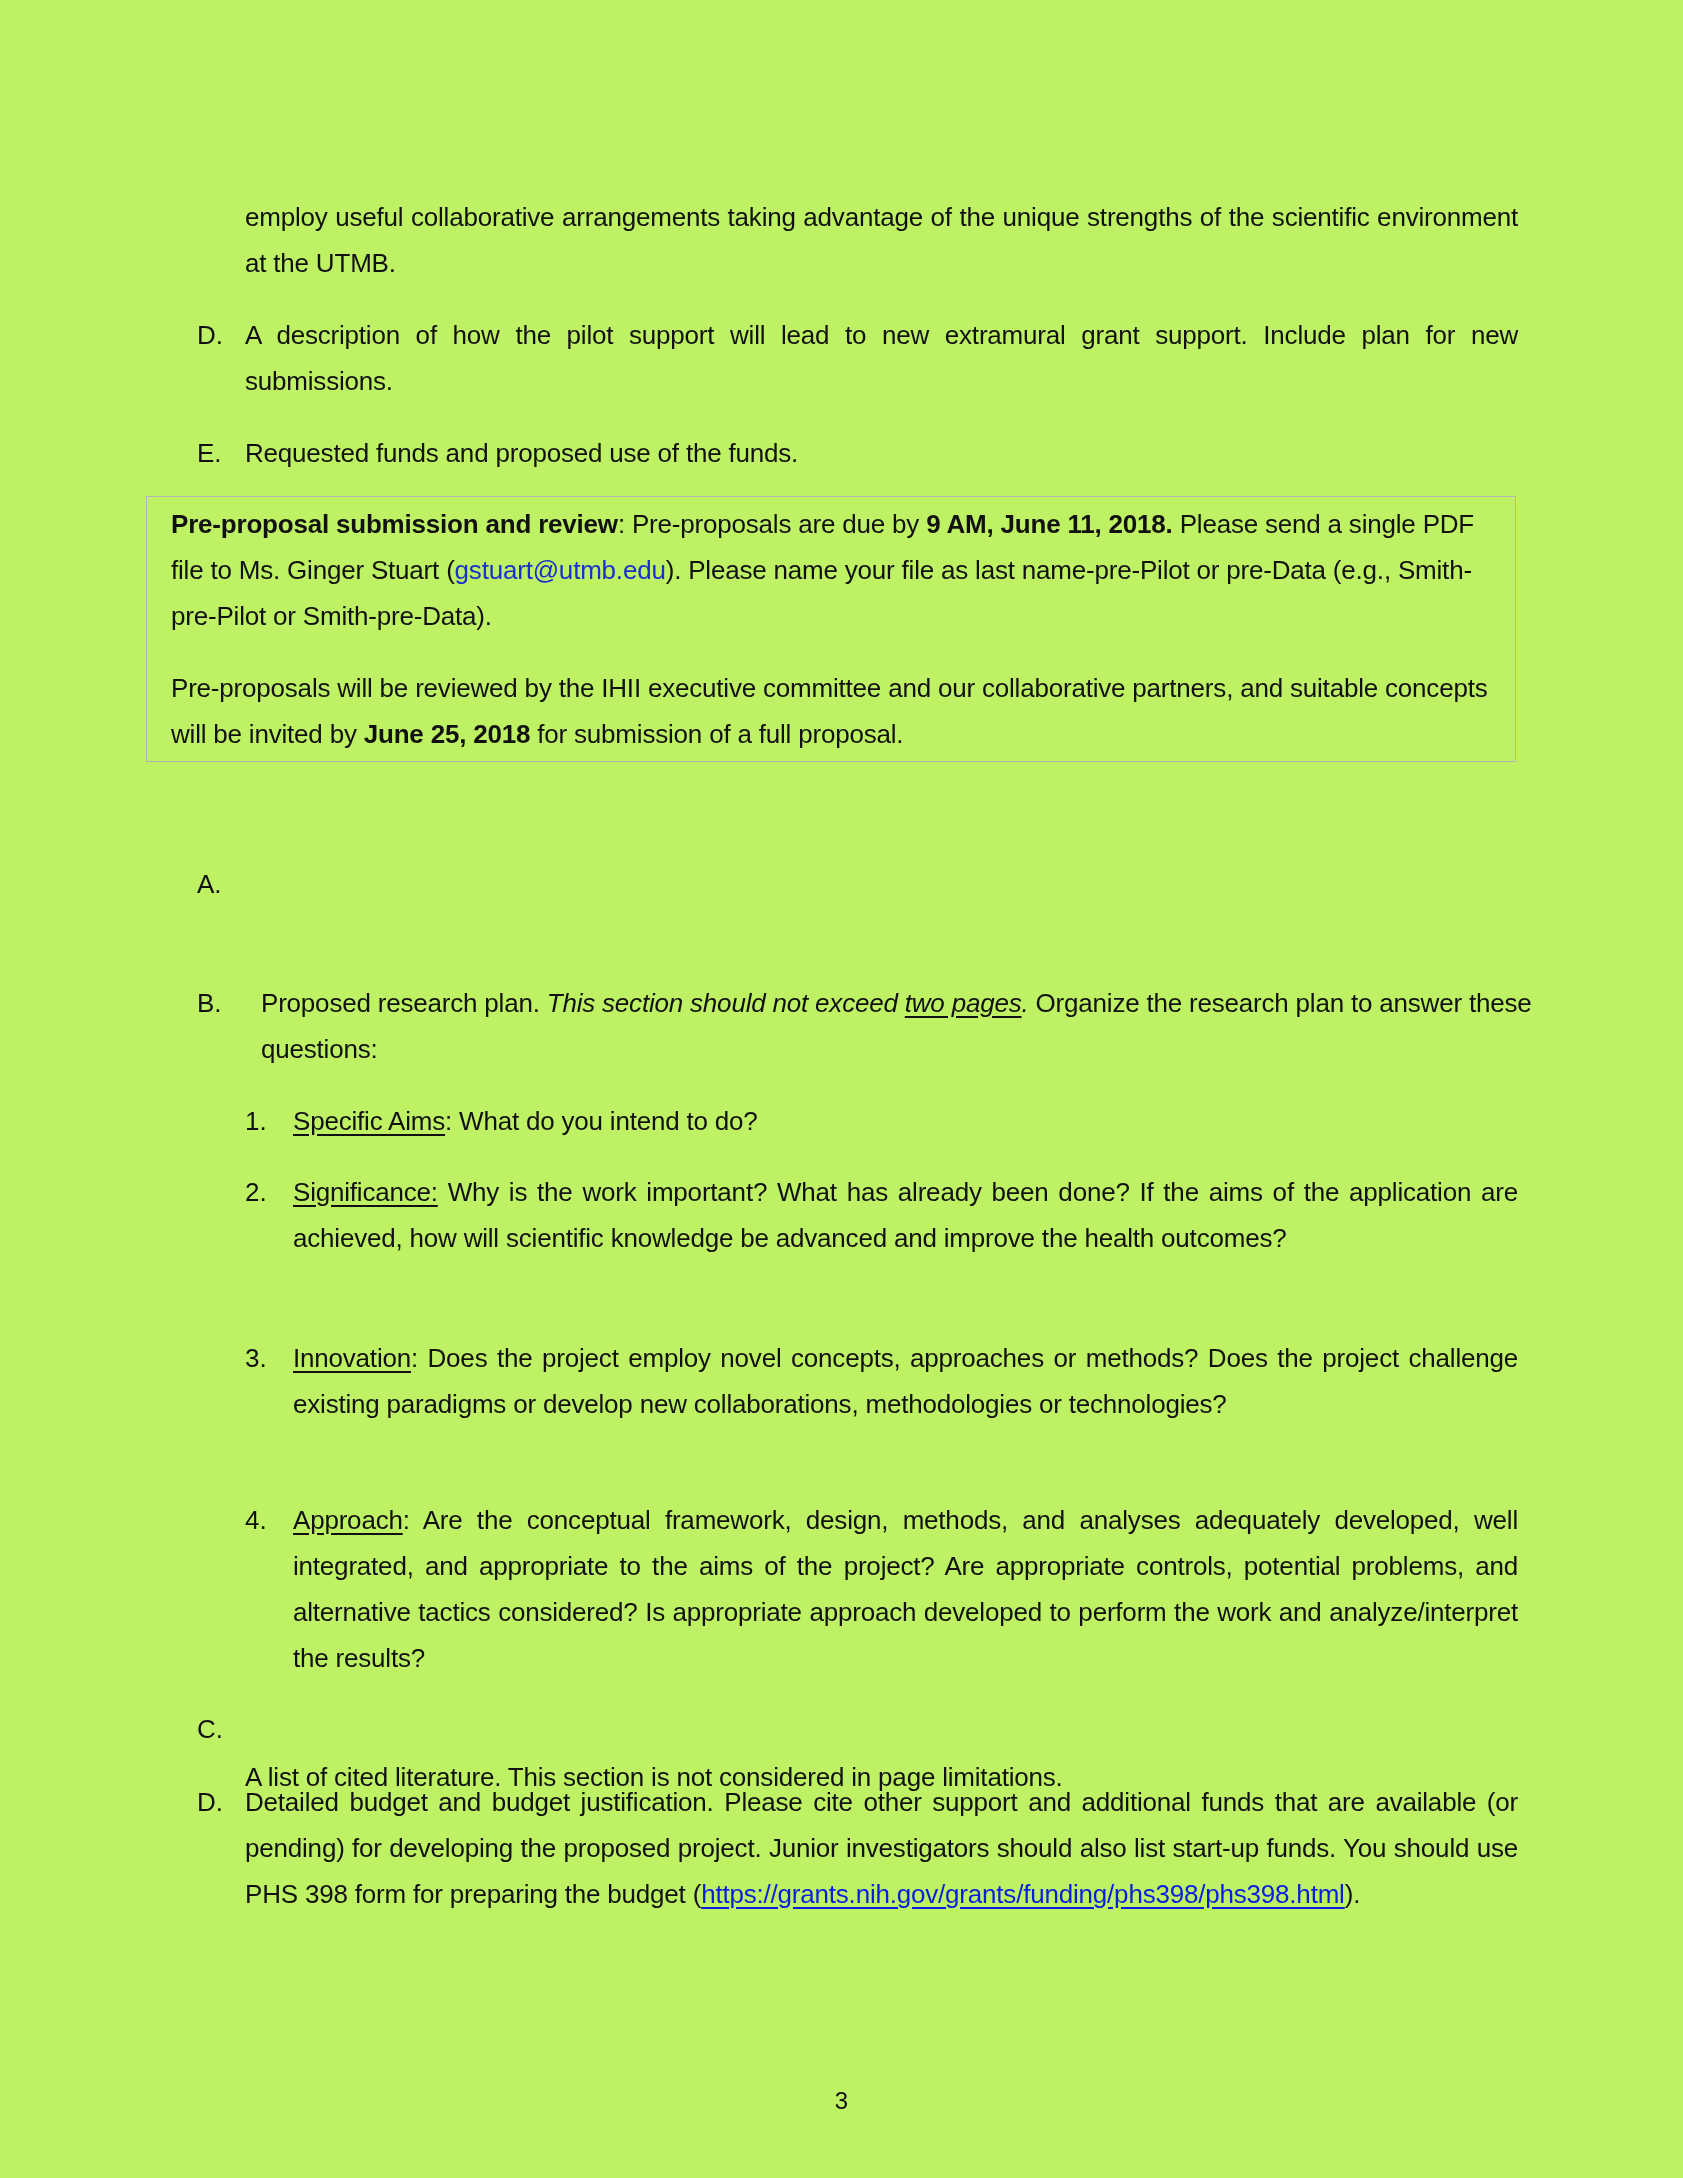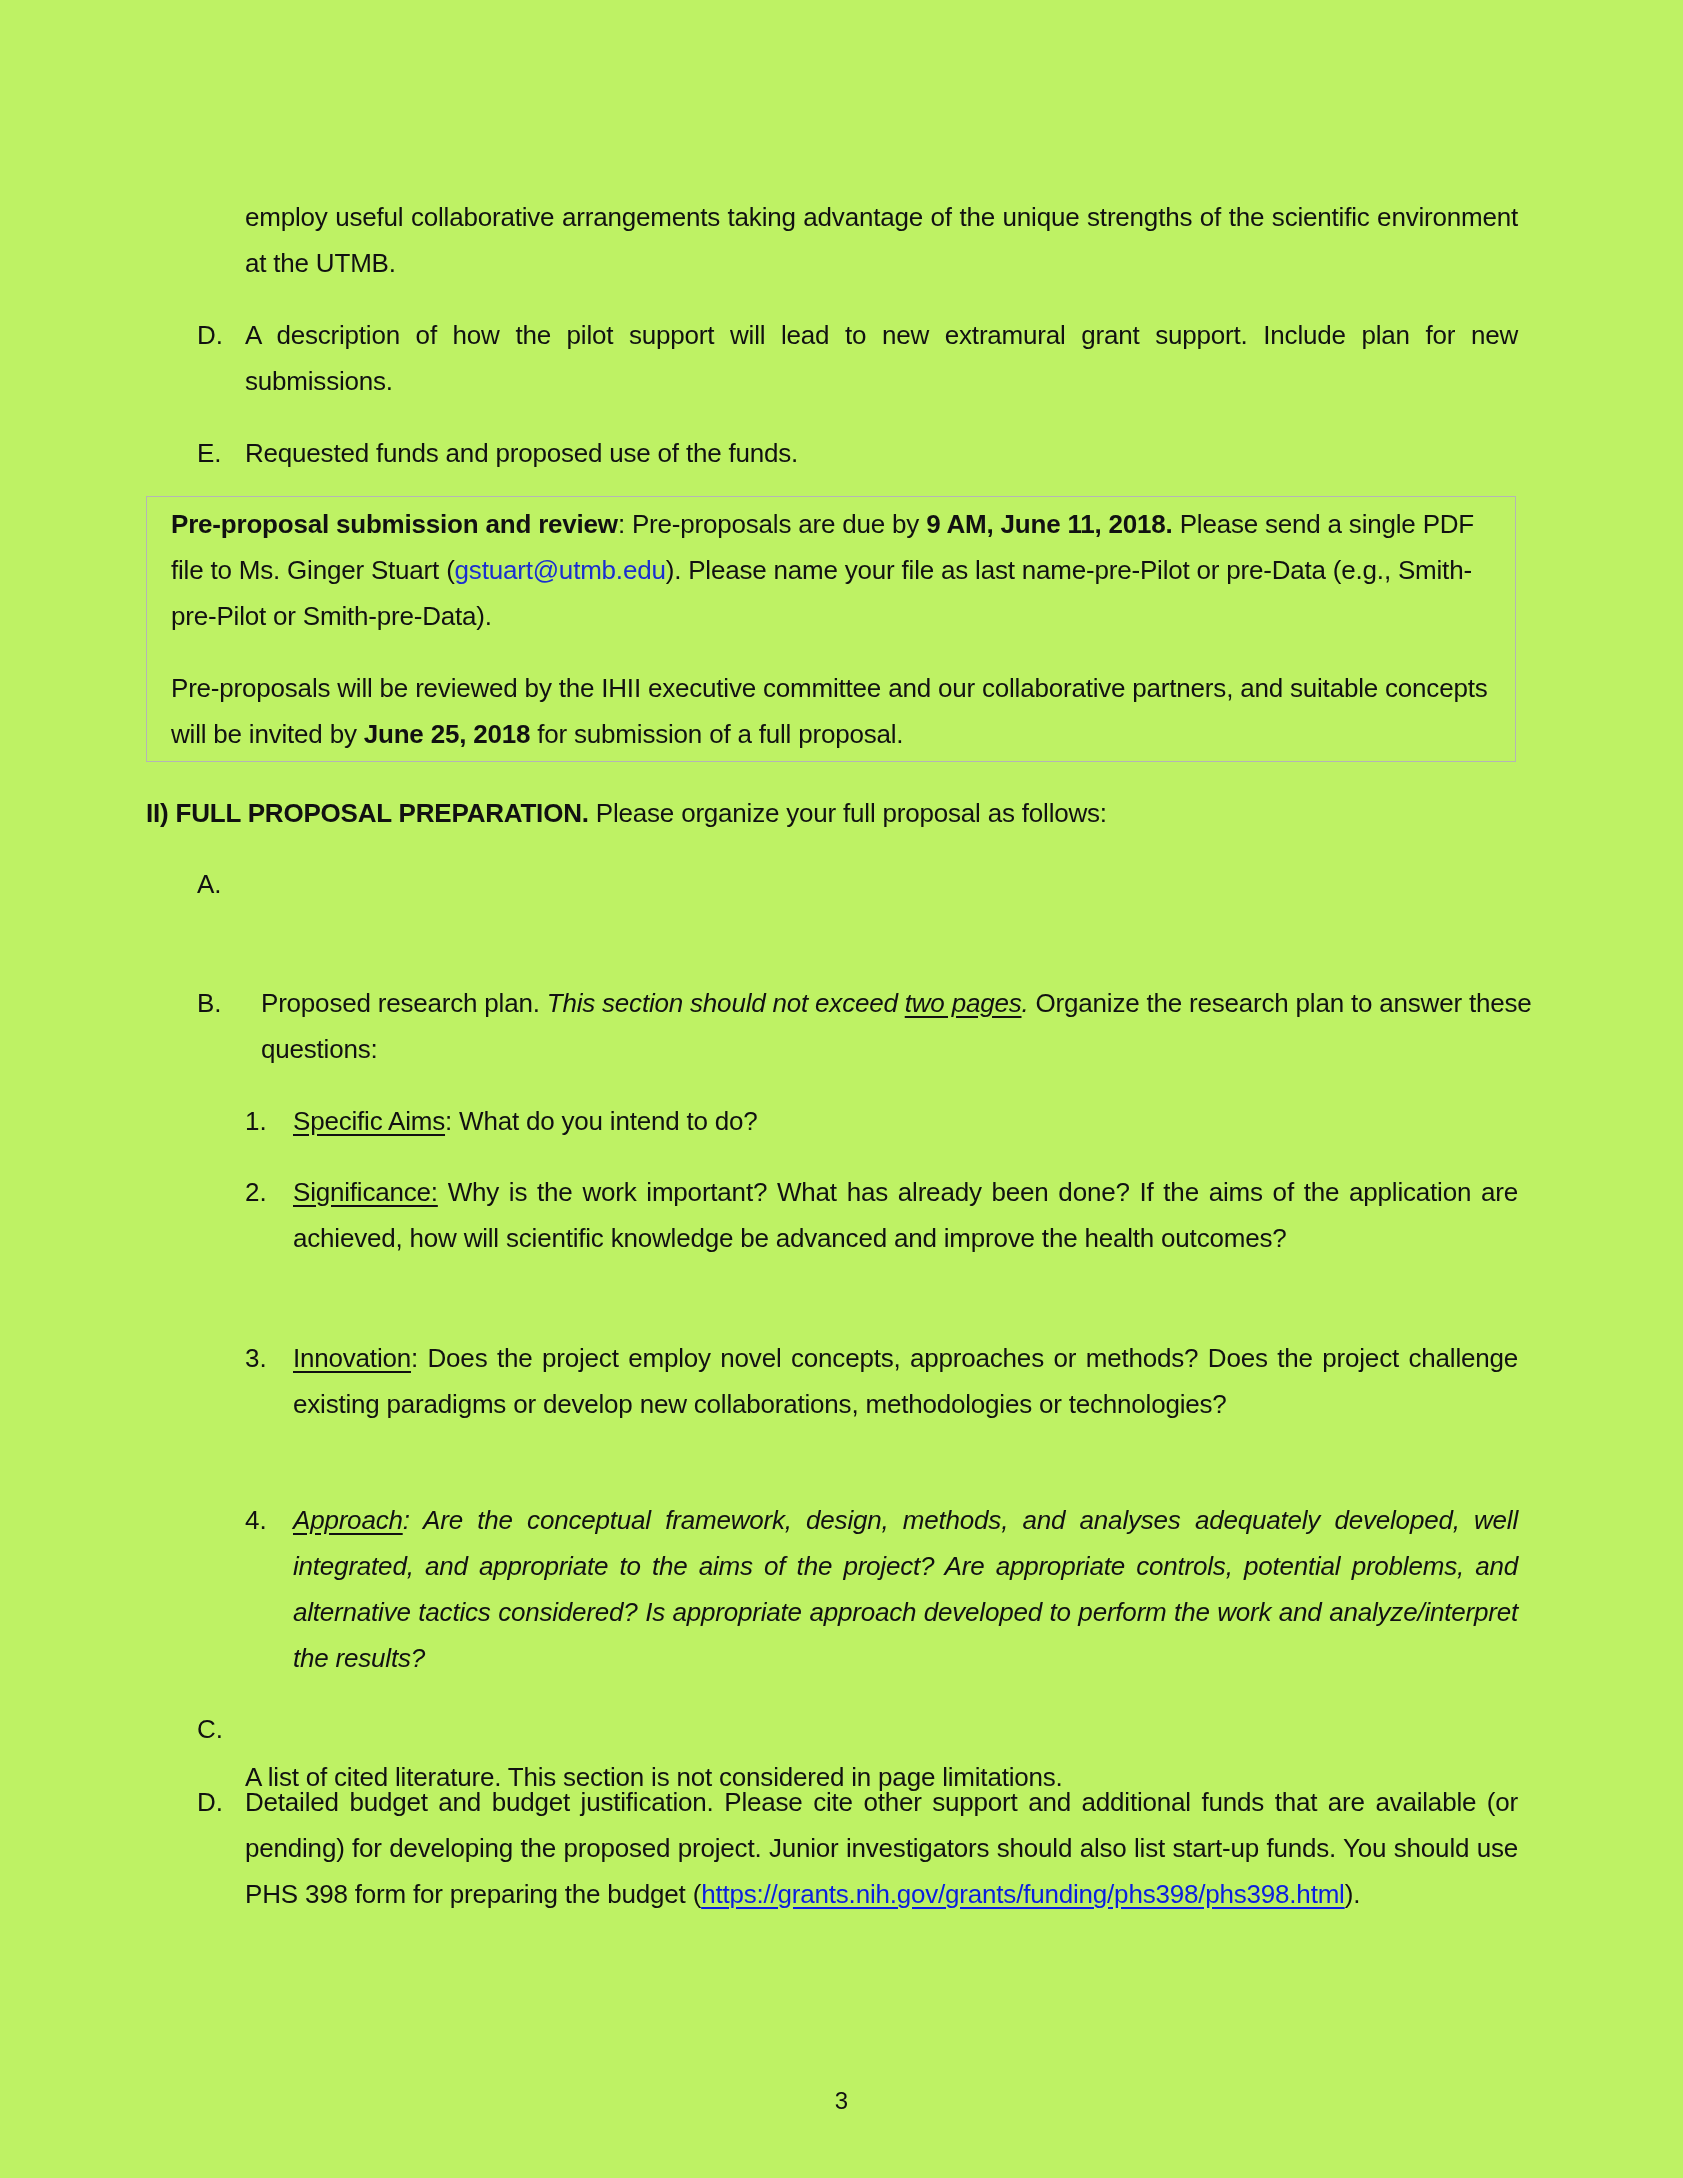--- a/index.html
+++ b/index.html
@@ -33,23 +33,20 @@
   <div class="blk just" style="left:245px; top:430px; width:1273px;">Requested funds and proposed use of the funds.</div>
 
   <div class="box"></div>
   <div class="blk" style="left:171px; top:501px; width:1332px;">
     <span class="b">Pre-proposal submission and review</span><span>:</span><span> Pre-proposals are due by </span><span class="b">9 AM, June 11, 2018.</span><span> Please send a single PDF file to Ms. Ginger Stuart (</span><span class="email">gstuart@utmb.edu</span><span>). Please name your file as last name-pre-Pilot or pre-Data (e.g., Smith-pre-Pilot or Smith-pre-Data).</span>
   </div>
   <div class="blk" style="left:171px; top:665px; width:1332px;">
     <span>Pre-proposals will be reviewed by the IHII executive committee and our collaborative partners, and suitable concepts will be invited by </span><span class="b">June 25, 2018</span><span> for submission of a full proposal.</span>
   </div>
 
-  <div class="blk" style="left:146px; top:790px; width:1372px;">
-    <span class="b">II) FULL PROPOSAL PREPARATION.</span><span> Please organize your full proposal as follows:</span>
-  </div>
 
   <div class="lbl" style="left:197px; top:861px;">A.</div>
 
   <div class="lbl" style="left:197px; top:980px;">B.</div>
   <div class="blk" style="left:245px; top:980px; width:1277px;margin-left:16px;">
     <span>Proposed research plan. </span><span class="i">This section should not exceed </span><span class="i u">two pages</span><span class="i">.</span><span> Organize the research plan to answer these questions:</span>
   </div>
 
   <div class="lbl" style="left:245px; top:1098px;">1.</div>
   <div class="blk just" style="left:293px; top:1098px; width:1225px;">
@@ -60,21 +57,21 @@
   <div class="blk just" style="left:293px; top:1169px; width:1225px;">
     <span class="u">Significance:</span><span> Why is the work important? What has already been done? If the aims of the application are achieved, how will scientific knowledge be advanced and improve the health outcomes?</span>
   </div>
 
   <div class="lbl" style="left:245px; top:1335px;">3.</div>
   <div class="blk just" style="left:293px; top:1335px; width:1225px;">
     <span class="u">Innovation</span><span>: Does the project employ novel concepts, approaches or methods? Does the project challenge existing paradigms or develop new collaborations, methodologies or technologies?</span>
   </div>
 
   <div class="lbl" style="left:245px; top:1497px;">4.</div>
-  <div class="blk just" style="left:293px; top:1497px; width:1225px;font-style:italic;">
+  <div class="blk just" style="left:293px; top:1497px; width:1225px;">
     <span class="u">Approach</span><span>: Are the conceptual framework, design, methods, and analyses adequately developed, well integrated, and appropriate to the aims of the project? Are appropriate controls, potential problems, and alternative tactics considered? Is appropriate approach developed to perform the work and analyze/interpret the results?</span>
   </div>
 
   <div class="lbl" style="left:197px; top:1706px;">C.</div>
   <div class="blk" style="left:245px; top:1706px; width:1273px;margin-top:48px;">A list of cited literature. This section is not considered in page limitations.</div>
 
   <div class="lbl" style="left:197px; top:1779px;">D.</div>
   <div class="blk just" style="left:245px; top:1779px; width:1273px;">
     <span>Detailed budget and budget justification. Please cite other support and additional funds that are available (or pending) for developing the proposed project. Junior investigators should also list start-up funds. You should use PHS 398 form for preparing the budget (</span><span class="link-blue">https://grants.nih.gov/grants/funding/phs398/phs398.html</span><span>).</span>
   </div>

